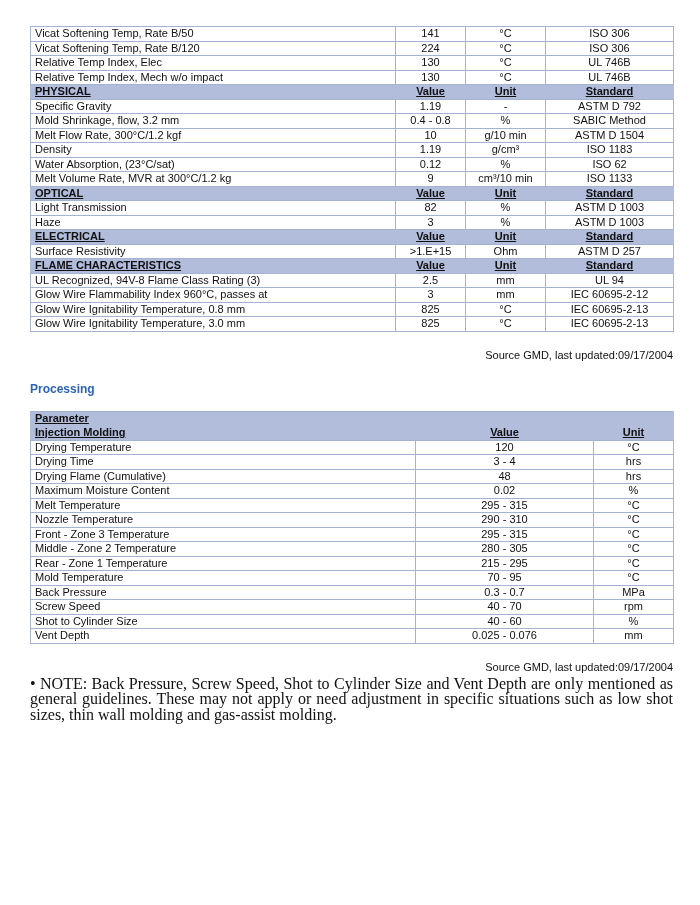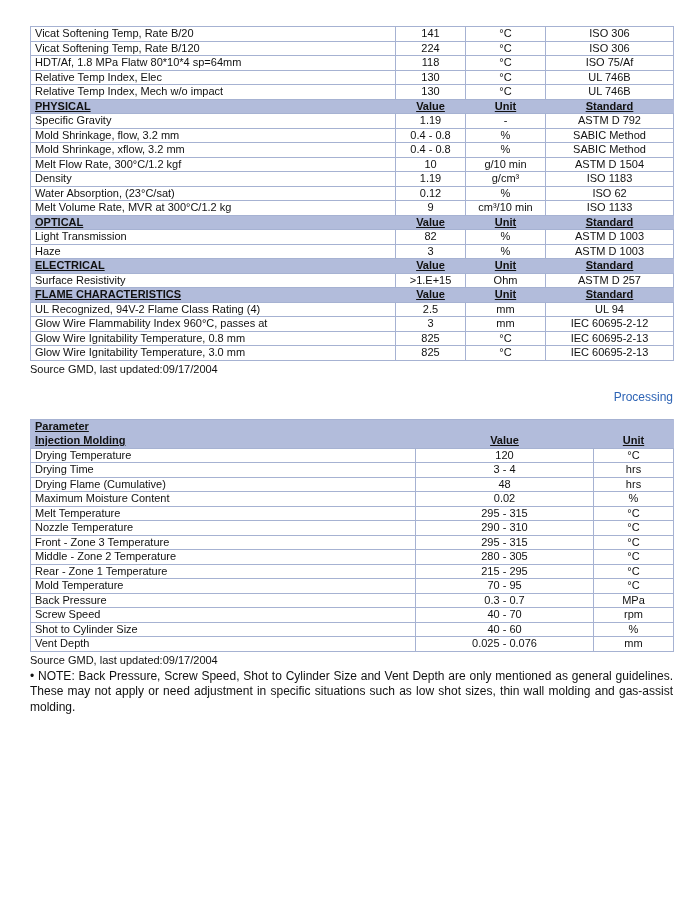--- a/index.html
+++ b/index.html
@@ -31,62 +31,57 @@
     border-left-color:var(--band);
     border-right-color:var(--band);
     text-decoration:underline;
   }
   th.band-mid{border-bottom-color:var(--band) !important;}
   
   col.c-name{width:365px;} col.c-val{width:70px;} col.c-unit{width:80px;} col.c-std{width:128px;}
   
   col.p-name{width:385px;} col.p-val{width:178px;} col.p-unit{width:80px;}
   .source{
-    width:643px;font-size:11px;line-height:13px;margin-top:2px;
+    width:643px;text-align:right;font-size:11px;line-height:13px;margin-top:17px;
   }
   .heading{
-    font-size:12px;font-weight:normal;color:var(--heading);
-    margin-top:14px;line-height:14px;text-align:right;
+    font-size:12px;font-weight:bold;color:var(--heading);
+    margin-top:20px;line-height:14px;
   }
   table.proc{margin-top:15px;}
   .note{
-    width:643px;font-size:12px;line-height:15.5px;margin:2px 0 12px 0;
+    width:643px;font-size:16px;line-height:15.5px;margin:2px 0 12px 0;
     text-align:justify;
+    font-family:Liberation Serif, serif;
   }
 </style>
 </head>
 <body>
 
 <div class="page">
 
   <table class="grid">
     <colgroup>
       <col class="c-name">
         <col class="c-val">
         <col class="c-unit">
         <col class="c-std">
     </colgroup>
     <tbody id="props-body">
         <tr>
-          <td class="l">Vicat Softening Temp, Rate B/20</td>
+          <td class="l">Vicat Softening Temp, Rate B/50</td>
           <td>141</td>
           <td>°C</td>
           <td>ISO 306</td>
         </tr>
         <tr>
           <td class="l">Vicat Softening Temp, Rate B/120</td>
           <td>224</td>
           <td>°C</td>
           <td>ISO 306</td>
-        </tr>
-        <tr>
-          <td class="l">HDT/Af, 1.8 MPa Flatw 80*10*4 sp=64mm</td>
-          <td>118</td>
-          <td>°C</td>
-          <td>ISO 75/Af</td>
         </tr>
         <tr>
           <td class="l">Relative Temp Index, Elec</td>
           <td>130</td>
           <td>°C</td>
           <td>UL 746B</td>
         </tr>
         <tr>
           <td class="l">Relative Temp Index, Mech w/o impact</td>
           <td>130</td>
@@ -105,26 +100,20 @@
           <td>-</td>
           <td>ASTM D 792</td>
         </tr>
         <tr>
           <td class="l">Mold Shrinkage, flow, 3.2 mm</td>
           <td>0.4 - 0.8</td>
           <td>%</td>
           <td>SABIC Method</td>
         </tr>
         <tr>
-          <td class="l">Mold Shrinkage, xflow, 3.2 mm</td>
-          <td>0.4 - 0.8</td>
-          <td>%</td>
-          <td>SABIC Method</td>
-        </tr>
-        <tr>
           <td class="l">Melt Flow Rate, 300°C/1.2 kgf</td>
           <td>10</td>
           <td>g/10 min</td>
           <td>ASTM D 1504</td>
         </tr>
         <tr>
           <td class="l">Density</td>
           <td>1.19</td>
           <td>g/cm³</td>
           <td>ISO 1183</td>
@@ -171,21 +160,21 @@
           <td>Ohm</td>
           <td>ASTM D 257</td>
         </tr>
         <tr class="band">
           <th class="l">FLAME CHARACTERISTICS</th>
           <th>Value</th>
           <th>Unit</th>
           <th>Standard</th>
         </tr>
         <tr>
-          <td class="l">UL Recognized, 94V-2 Flame Class Rating (4)</td>
+          <td class="l">UL Recognized, 94V-8 Flame Class Rating (3)</td>
           <td>2.5</td>
           <td>mm</td>
           <td>UL 94</td>
         </tr>
         <tr>
           <td class="l">Glow Wire Flammability Index 960°C, passes at</td>
           <td>3</td>
           <td>mm</td>
           <td>IEC 60695-2-12</td>
         </tr>

